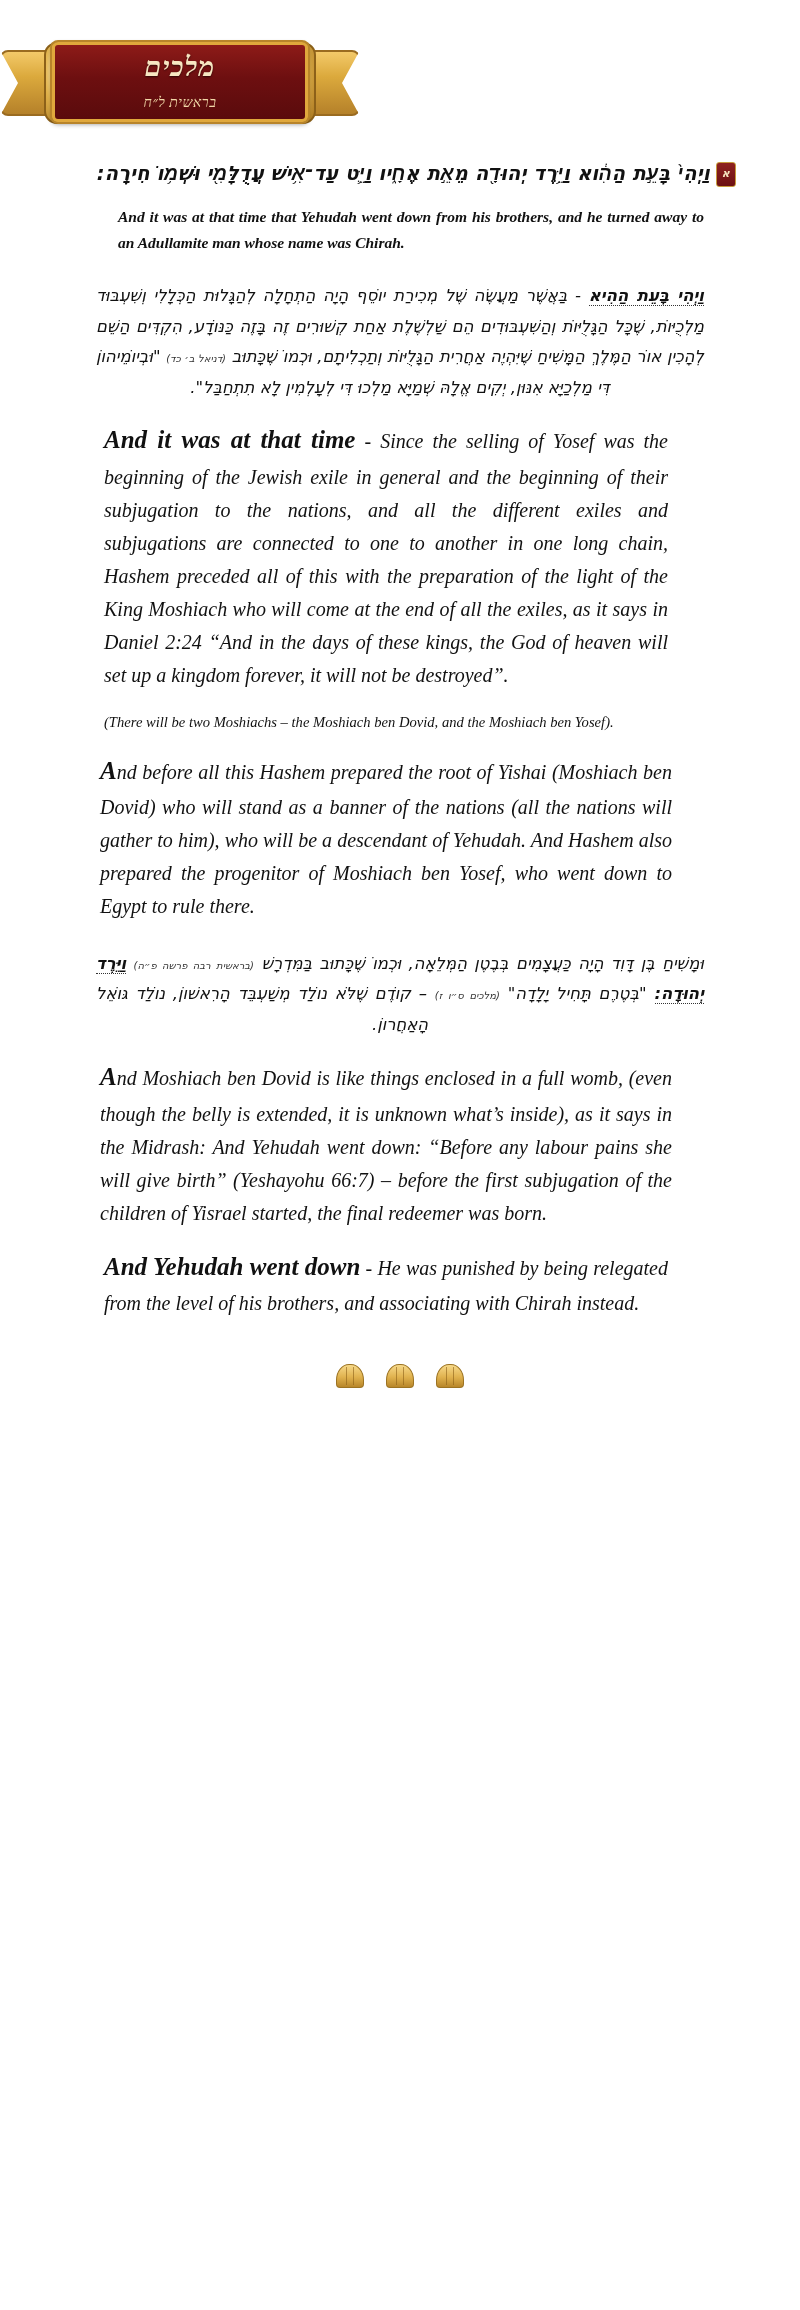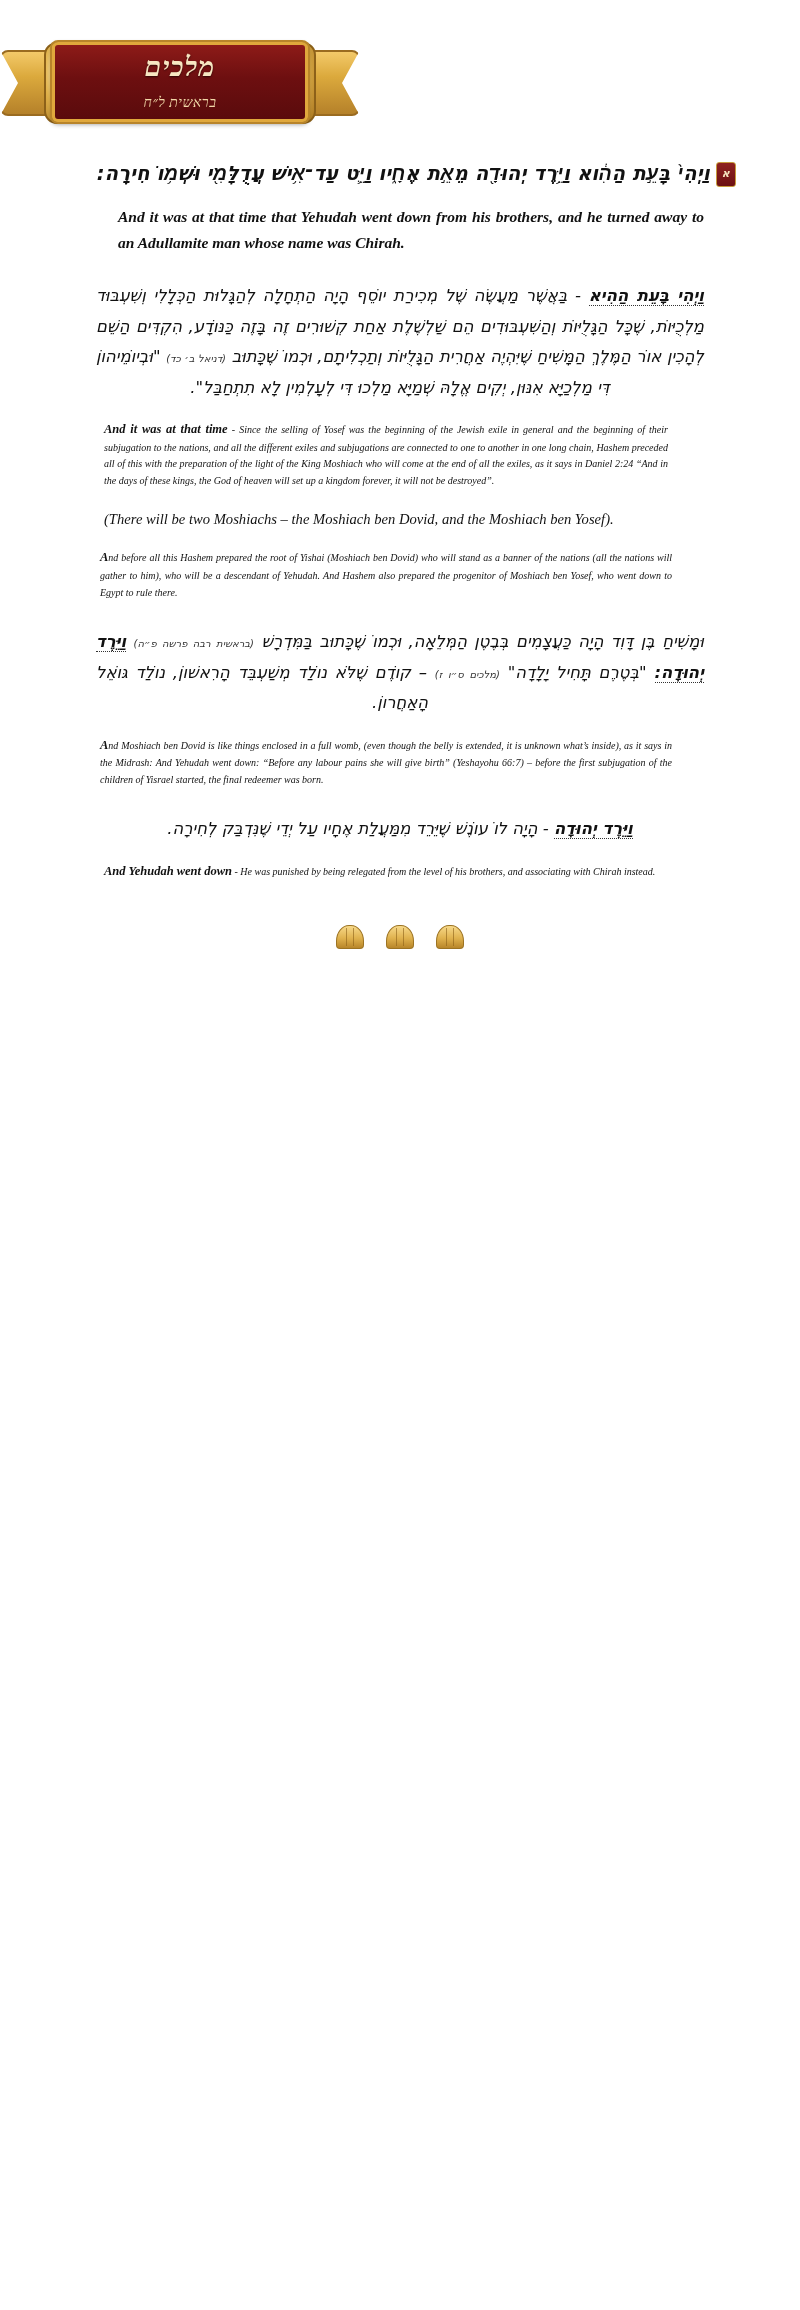--- a/index.html
+++ b/index.html
@@ -152,21 +152,21 @@
   .heb-body .lemma {
     font-weight: bold;
     border-bottom: 1px dotted #333;
   }
   .heb-body .src {
     font-size: 10px;
     color: #333;
   }
   .eng-body {
     margin: 16px 128px 0 96px;
-    font-size: 10px;
+    font-size: 20px;
   }
   .eng-body.indent-a { margin: 16px 132px 0 104px; }
   .eng-body.indent-b { margin: 16px 128px 0 100px; }
 
   .paren-note {
     margin: 18px 128px 0 104px;
     font-size: 14.6px;
   }
 
   
@@ -247,23 +247,20 @@
     <span class="lemma">וַיֵּרֶד יְהוּדָה:</span>
     <span>"בְּטֶרֶם תָּחִיל יָלָדָה"</span>
     <span class="src">(מלכים ס״ו ז)</span>
     <span>– קוֹדֶם שֶׁלֹּא נוֹלַד מְשַׁעְבֵּד הָרִאשׁוֹן, נוֹלַד גּוֹאֵל הָאַחֲרוֹן.</span>
   </div>
 
   <div class="eng eng-body indent-b">
     <span class="dropcap">A</span><span>nd Moshiach ben Dovid is like things enclosed in a full womb, (even though the belly is extended, it is unknown what’s inside), as it says in the Midrash: And Yehudah went down: “Before any labour pains she will give birth” (Yeshayohu 66:7) – before the first subjugation of the children of Yisrael started, the final redeemer was born.</span>
   </div>
 
-  <div class="heb heb-body">
-    <span class="lemma">וַיֵּרֶד יְהוּדָה</span><span> - </span><span>הָיָה לוֹ עוֹנֶשׁ שֶׁיֵּרֵד מִמַּעֲלַת אֶחָיו עַל יְדֵי שֶׁנִּדְבַּק לְחִירָה.</span>
-  </div>
 
   <div class="eng eng-body indent-a">
     <span class="dropcap">And Yehudah went down</span><span> - </span><span>He was punished by being relegated from the level of his brothers, and associating with Chirah instead.</span>
   </div>
 
   <div class="footer-orn">
     <div class="shell"></div>
     <div class="shell"></div>
     <div class="shell"></div>
   </div>

